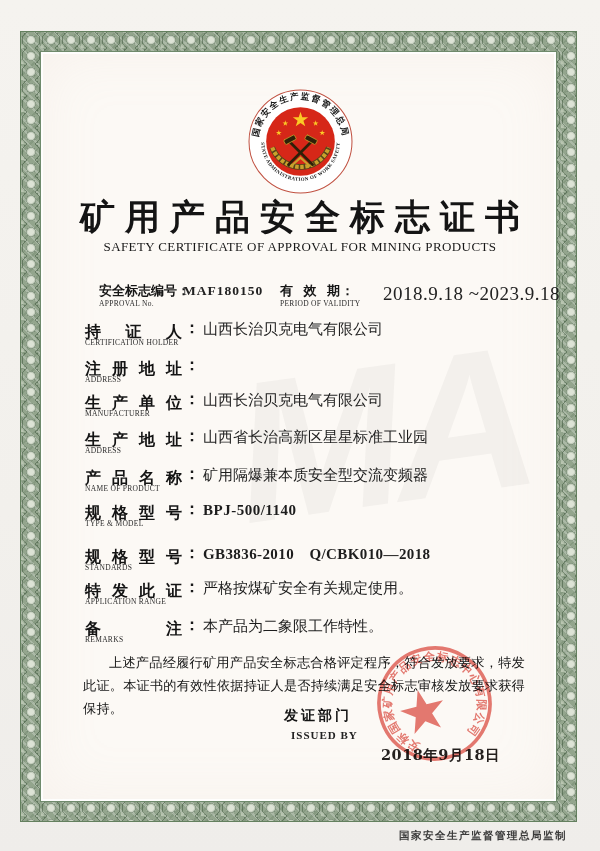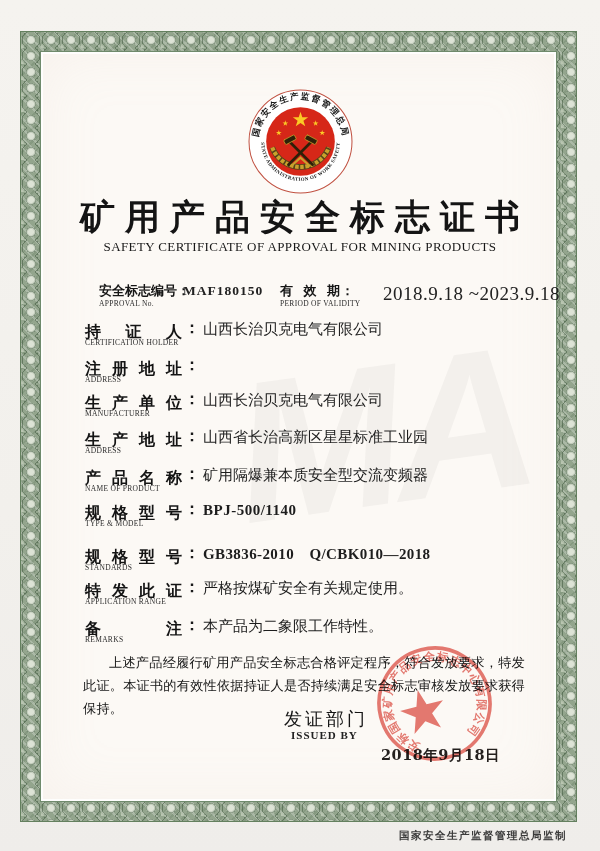--- a/index.html
+++ b/index.html
@@ -78,21 +78,21 @@
   .frow .colon{position:absolute;left:99px;top:0;font-size:16px;font-weight:bold;line-height:20px;}
   .frow .val{position:absolute;left:118px;top:1px;width:340px;font-size:15px;line-height:20px;color:#1d1d1d;font-weight:500;}
   .frow .sub{position:absolute;left:0;top:20px;}
   
   .statement{
     position:absolute;left:83px;top:651px;width:442px;
     font-size:13.2px;line-height:23px;letter-spacing:.2px;
     text-indent:26px;color:#161616;text-align:justify;
   }
   
-  .issued-label{position:absolute;left:284px;top:707px;font-size:18px;font-weight:normal;letter-spacing:3px;color:#141414;text-align:center;}
+  .issued-label{position:absolute;left:284px;top:707px;font-size:14px;font-weight:bold;letter-spacing:3px;color:#141414;text-align:center;}
   .issued-sub{position:absolute;left:291px;top:729px;font-family:"Liberation Serif",serif;
     font-size:11px;font-weight:bold;letter-spacing:1px;color:#222;}
   .issue-date{position:absolute;left:381px;top:746px;font-size:14.5px;font-weight:bold;letter-spacing:.5px;color:#24201e;}
   
   .stamp{position:absolute;left:374px;top:643px;width:121px;height:121px;
     mix-blend-mode:multiply;opacity:.88;pointer-events:none;}
   
   .legend{
     position:absolute;right:33px;top:829px;
     font-size:10.5px;font-weight:bold;letter-spacing:1.5px;color:#3a3a3a;padding-left:32px;

